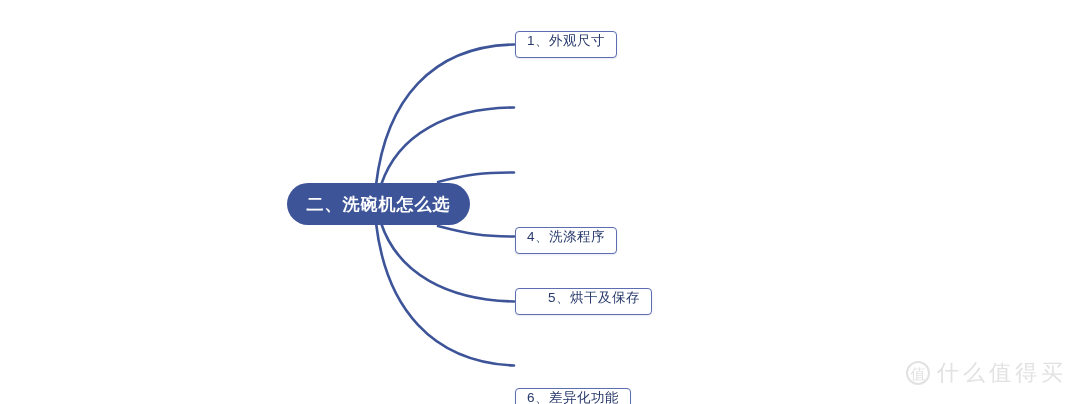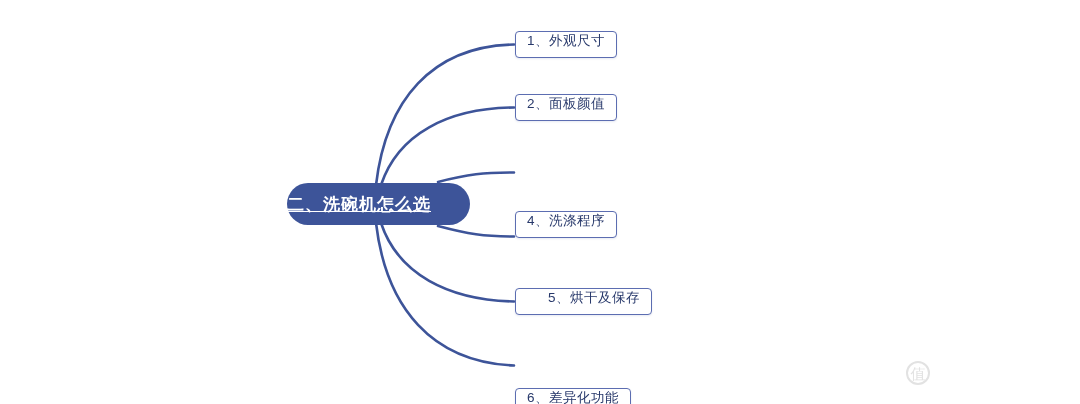--- a/index.html
+++ b/index.html
@@ -32,29 +32,28 @@
   .root-node {
     position: absolute;
     left: 287px;
     top: 183px;
     width: 183px;
     height: 42px;
     background: #3D5499;
     border-radius: 21px;
     display: flex;
     align-items: center;
-    justify-content: flex-start;
+    justify-content: center;
     color: #FFFFFF;
     font-size: 17px;
     font-weight: bold;
     letter-spacing: 1px;
     box-sizing: border-box;
     cursor: default;
     z-index: 2;
-    text-decoration: underline;
   }
   .branch-node {
     position: absolute;
     left: 515px;
     height: 27px;
     background: #FFFFFF;
     border: 1.5px solid #5C6DB1;
     border-radius: 4px;
     display: flex;
     align-items: flex-start;
@@ -65,21 +64,21 @@
     font-size: 13.5px;
     letter-spacing: 0.5px;
     white-space: nowrap;
     box-shadow: 0 1px 2px rgba(60, 80, 150, 0.12);
     z-index: 2;
     cursor: default;
   }
   .branch-node.b1 { top: 31px; }
   .branch-node.b2 { top: 94px; }
   .branch-node.b3 { top: 159px; }
-  .branch-node.b4 { top: 211px; }
+  .branch-node.b4 { top: 227px; }
   .branch-node.b5 { top: 288px; padding-left: 32px; }
   .branch-node.b6 { top: 352px; margin-top: 36px; }
   .watermark {
     position: absolute;
     left: 906px;
     top: 361px;
     display: flex;
     align-items: center;
     gap: 7px;
     color: #E2E2E2;
@@ -120,32 +119,30 @@
     <path d="M 376 223 C 386 308, 432 362, 514 365.5"></path>
   </svg>
 
   <div class="root-node">
     <span>二、洗碗机怎么选</span>
   </div>
 
   <div class="branch-node b1">
     <span>1、外观尺寸</span>
   </div>
-  <div class="branch-node b2">
-    <span>2、面板颜值</span>
-  </div>
   <div class="branch-node b4">
     <span>4、洗涤程序</span>
   </div>
   <div class="branch-node b5">
     <span>5、烘干及保存</span>
   </div>
   <div class="branch-node b6">
     <span>6、差异化功能</span>
   </div>
 
   <div class="watermark">
     <span class="watermark-logo">
       <span>值</span>
     </span>
+    <span class="watermark-text">什么值得买</span>
   </div>
 
 </div>
 
 </body></html>

